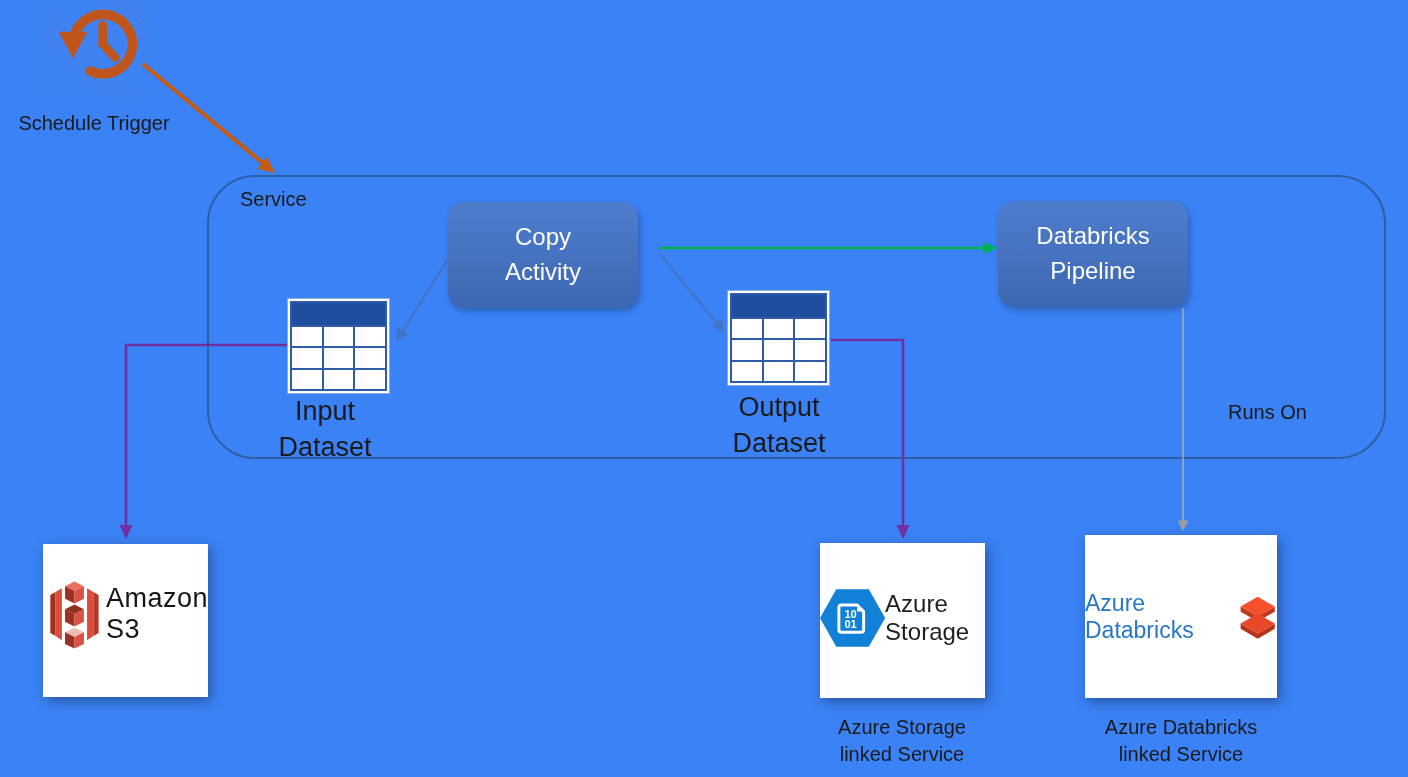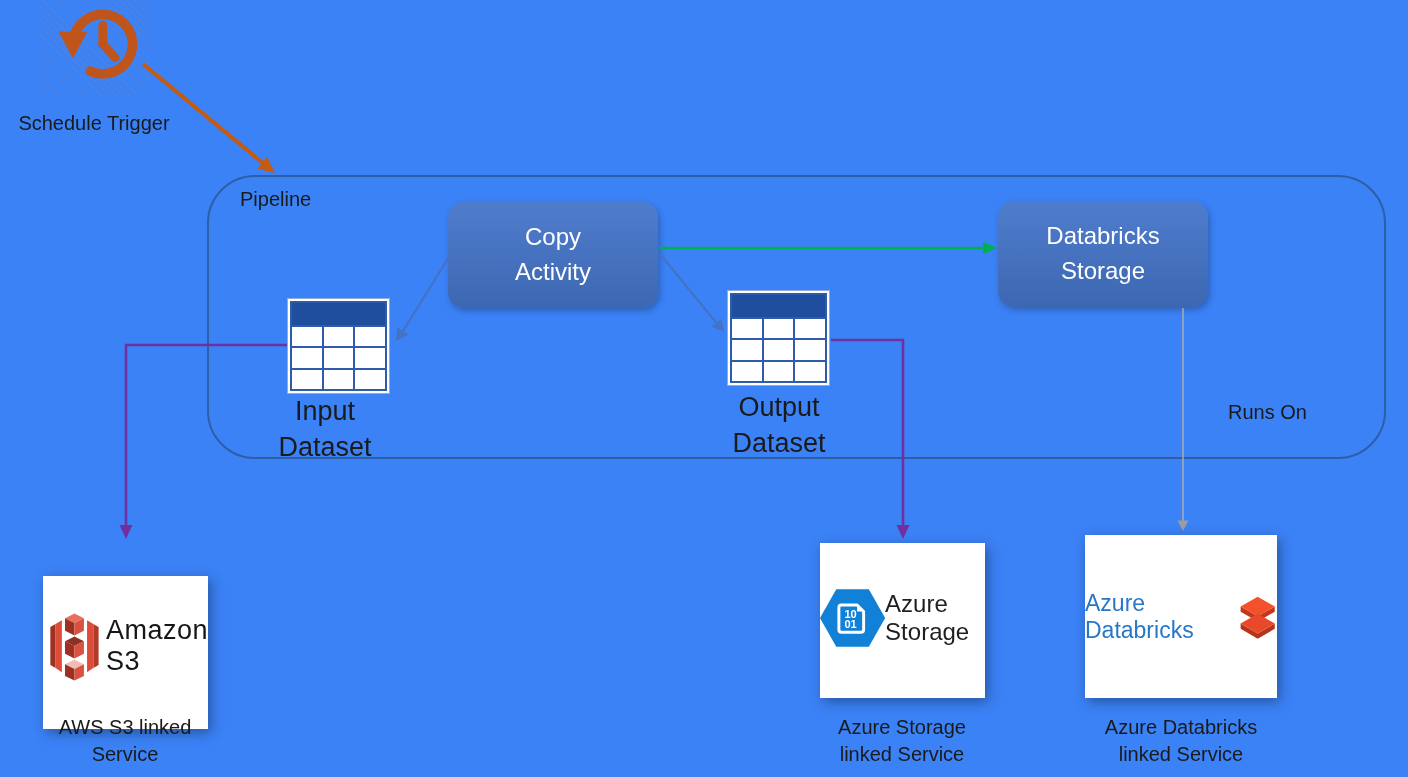--- a/index.html
+++ b/index.html
@@ -15,21 +15,21 @@
 
   
   .pipeline-box {
     left:207px; top:175px; width:1179px; height:284px;
     border:2px solid #2E5EA6; border-radius:48px; background:transparent; z-index:1;
   }
   .pipeline-label { left:240px; top:188px; font-size:20px; color:#1a1a1a; z-index:2; }
 
   
   .activity {
-    width:210px; height:106px; border-radius:16px; z-index:4;
+    width:190px; height:106px; border-radius:16px; z-index:4;
     background:linear-gradient(180deg,#4F7DCD 0%,#3D67B1 100%);
     box-shadow:2px 3px 6px rgba(0,0,0,0.25);
     display:flex; align-items:center; justify-content:center;
     color:#fff; font-size:24px; line-height:1.45; text-align:center;
   }
   .activity.copy { left:448px; top:202px; }
   .activity.databricks { left:998px; top:201px; }
 
   
   .ds-table {
@@ -49,21 +49,21 @@
   .ds-label.input { left:260px; top:394px; }
   .ds-label.output { left:714px; top:390px;text-align:center; }
 
   .runs-on { left:1192px; top:401px; font-size:20px; color:#1a1a1a; z-index:4;margin-left:36px; }
 
   
   .svc-card {
     background:#ffffff; box-shadow:3px 4px 12px rgba(0,0,0,0.35); z-index:4;
     display:flex; flex-direction:row; align-items:center; justify-content:flex-end;
   }
-  .svc-card.s3 { left:43px; top:544px; width:165px; height:153px; padding-bottom:14px;margin-top:32px; }
+  .svc-card.s3 { left:43px; top:544px; width:165px; height:153px; padding-bottom:14px; }
   .svc-card.storage { left:820px; top:543px; width:165px; height:155px; padding-bottom:5px; }
   .svc-card.adb { left:1085px; top:535px; width:192px; height:163px; justify-content:center; }
 
   .s3-card-label { font-size:27px; color:#161616; letter-spacing:0.5px; }
   .storage-card-label { font-size:24px; color:#1f1f1f; }
 
   .adb-row { display:flex; align-items:center; justify-content:center; gap:9px; }
   .adb-text { font-size:23px; color:#2877C8; }
 
   .svc-caption { text-align:center; font-size:20px; line-height:1.35; color:#1a1a1a; z-index:4; }
@@ -125,29 +125,29 @@
   <div class="abs trigger-bg"></div>
   <svg class="abs trigger-icon" width="96" height="96" viewBox="0 0 100 100">
     <path d="M 26.1 43.3 A 31 31 0 1 1 43.9 74.1" fill="none" stroke="#C0551B" stroke-width="10" stroke-linecap="round"></path>
     <polygon points="11,33 41,33 26,61" fill="#C0551B"></polygon>
     <line x1="57" y1="46" x2="57" y2="26" stroke="#C0551B" stroke-width="9" stroke-linecap="round"></line>
     <line x1="57" y1="46" x2="70" y2="60" stroke="#C0551B" stroke-width="9" stroke-linecap="round"></line>
   </svg>
   <div class="abs trigger-label">Schedule Trigger</div>
 
   <div class="abs pipeline-box"></div>
-  <div class="abs pipeline-label">Pipeline</div>
+  <div class="abs pipeline-label">Service</div>
 
   <div class="abs activity copy">
     <span class="preline">Copy
 Activity</span>
   </div>
   <div class="abs activity databricks">
     <span class="preline">Databricks
-Storage</span>
+Pipeline</span>
   </div>
 
   <div class="abs ds-table input">
     <div class="ds-inner">
       <div class="ds-header"></div>
       <div class="ds-cell"></div>
         <div class="ds-cell"></div>
         <div class="ds-cell"></div>
       <div class="ds-cell"></div>
         <div class="ds-cell"></div>
@@ -195,22 +195,20 @@
       <polygon points="60,48 78,57 60,66 42,57" fill="#8C3123"></polygon>
       <polygon points="42,57 60,66 60,90 42,81" fill="#9C3123"></polygon>
       <polygon points="78,57 60,66 60,90 78,81" fill="#D95140"></polygon>
 
       <polygon points="60,92 78,101 60,110 42,101" fill="#F0BCB4"></polygon>
       <polygon points="42,101 60,110 60,132 42,123" fill="#9C3123"></polygon>
       <polygon points="78,101 60,110 60,132 78,123" fill="#D95140"></polygon>
     </svg>
     <div class="s3-card-label">Amazon S3</div>
   </div>
-  <div class="abs svc-caption s3 preline">AWS S3 linked
-Service</div>
 
   <div class="abs svc-card storage">
     <svg width="100" height="92" viewBox="0 0 100 92">
       <polygon points="0,46 25,2 75,2 100,46 75,90 25,90" fill="#1180D7"></polygon>
 
       <path d="M 33 26 h 24 l 10 10 v 28 a 4 4 0 0 1 -4 4 h -30 a 4 4 0 0 1 -4 -4 v -34 a 4 4 0 0 1 4 -4 z" fill="none" stroke="#ffffff" stroke-width="4.5" stroke-linejoin="round"></path>
       <polygon points="57,26 67,36 57,36" fill="#ffffff"></polygon>
       <text x="47" y="46" text-anchor="middle" font-size="17" font-weight="bold" fill="#ffffff">10</text>
       <text x="47" y="62" text-anchor="middle" font-size="17" font-weight="bold" fill="#ffffff">01</text>
     </svg>

